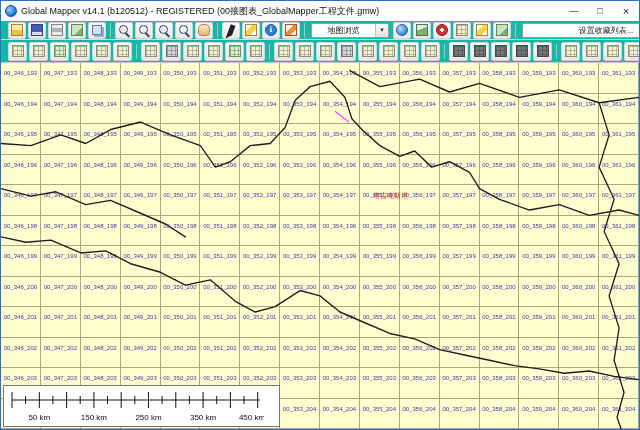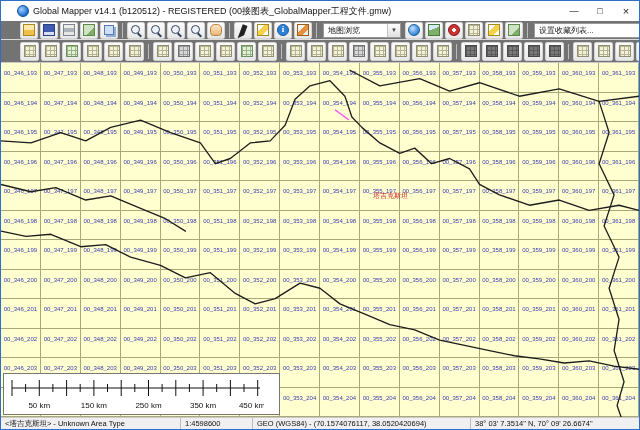--- a/index.html
+++ b/index.html
@@ -1,32 +1,32 @@
 <!DOCTYPE html>
 <html><head>
 <meta charset="utf-8">
 <style>
   * { margin:0; padding:0; box-sizing:border-box; }
   html,body { width:640px; height:430px; font-family:"Liberation Sans", sans-serif; }
   .window { width:640px; height:430px; border:1px solid #2f6fc3; background:#fff; display:flex; flex-direction:column; overflow:hidden; }
 
   
-  .titlebar { height:20px; background:#ffffff; display:flex; align-items:center; padding-left:16px; flex:0 0 auto; }
+  .titlebar { height:20px; background:#ffffff; display:flex; align-items:center; padding-left:4px; flex:0 0 auto; }
   .app-icon { width:12px; height:12px; border-radius:50%; background:radial-gradient(circle at 35% 35%, #9fd0ff, #1d6fd0 70%, #0b4fa0); border:1px solid #0b4fa0; margin-right:4px; flex:0 0 auto; }
   .title-text { font-size:9px; color:#111; white-space:nowrap; overflow:hidden; flex:1 1 auto; }
   .win-btns { display:flex; flex:0 0 auto; height:20px; }
   .win-btn { width:26px; height:20px; display:flex; align-items:center; justify-content:center; font-size:9px; color:#222; }
   .win-btn.close { font-size:11px; }
 
   
   .menubar { height:15px; background:#fff; border-bottom:1px solid #e4e4e4; display:flex; align-items:center; padding-left:4px; flex:0 0 auto; }
   .menu-item { font-size:9px; color:#111; padding:0 7px; white-space:nowrap; }
 
   
-  .toolbar { background:#737373; display:flex; align-items:center; padding:1px 18px; flex:0 0 auto; overflow:hidden; }
+  .toolbar { background:#14b8a6; display:flex; align-items:center; padding:1px 6px; flex:0 0 auto; overflow:hidden;text-align:center; }
   .toolbar.t1 { height:19px; border-bottom:1px solid #dcdcdc; }
   .toolbar.t2 { height:23px; border-bottom:1px solid #c9c9c9; }
   .tb-btn { width:18px; height:17px; border:1px solid #d3d3d3; background:linear-gradient(#fcfcfc,#e8e8e8); border-radius:2px; margin:0 1px; display:flex; align-items:center; justify-content:center; position:relative; flex:0 0 auto; }
   .t2 .tb-btn { width:19px; height:19px; }
   .tb-sep { width:1px; height:15px; background:#bcbcbc; margin:0 3px; flex:0 0 auto; }
 
   .ic { width:12px; height:12px; display:block; position:relative; border:1px solid #8a8a8a; background:linear-gradient(#fdfdfd,#d8d8d8); }
   .ic-open { background:linear-gradient(180deg,#ffe9a8 45%,#f0bf45 46%); border-color:#b08820; }
   .ic-save { background:linear-gradient(180deg,#3f5cae 65%,#d7def2 66%); border-color:#2a3f80; }
   .ic-print { background:linear-gradient(180deg,#ededed 28%,#aeb4bc 29%,#aeb4bc 72%,#e6e6e6 73%); border-color:#7e848c; }
@@ -497,20 +497,14 @@
         </g>
         <text x="35.3" y="34" text-anchor="middle">50 km</text>
         <text x="89.9" y="34" text-anchor="middle">150 km</text>
         <text x="144.5" y="34" text-anchor="middle">250 km</text>
         <text x="199.1" y="34" text-anchor="middle">350 km</text>
         <text x="248" y="34" text-anchor="middle">450 km</text>
       </svg>
     </div>
   </div>
 
-  <div class="statusbar">
-    <span class="status-seg left">&lt;塔吉克斯坦&gt; - Unknown Area Type</span>
-    <span class="status-seg scale">1:4598600</span>
-    <span class="status-seg coords">GEO (WGS84) - (70.1574076117, 38.0520420694)</span>
-    <span class="status-seg latlon">38° 03' 7.3514" N, 70° 09' 26.6674"</span>
-  </div>
 
 </div>
 
 </body></html>

